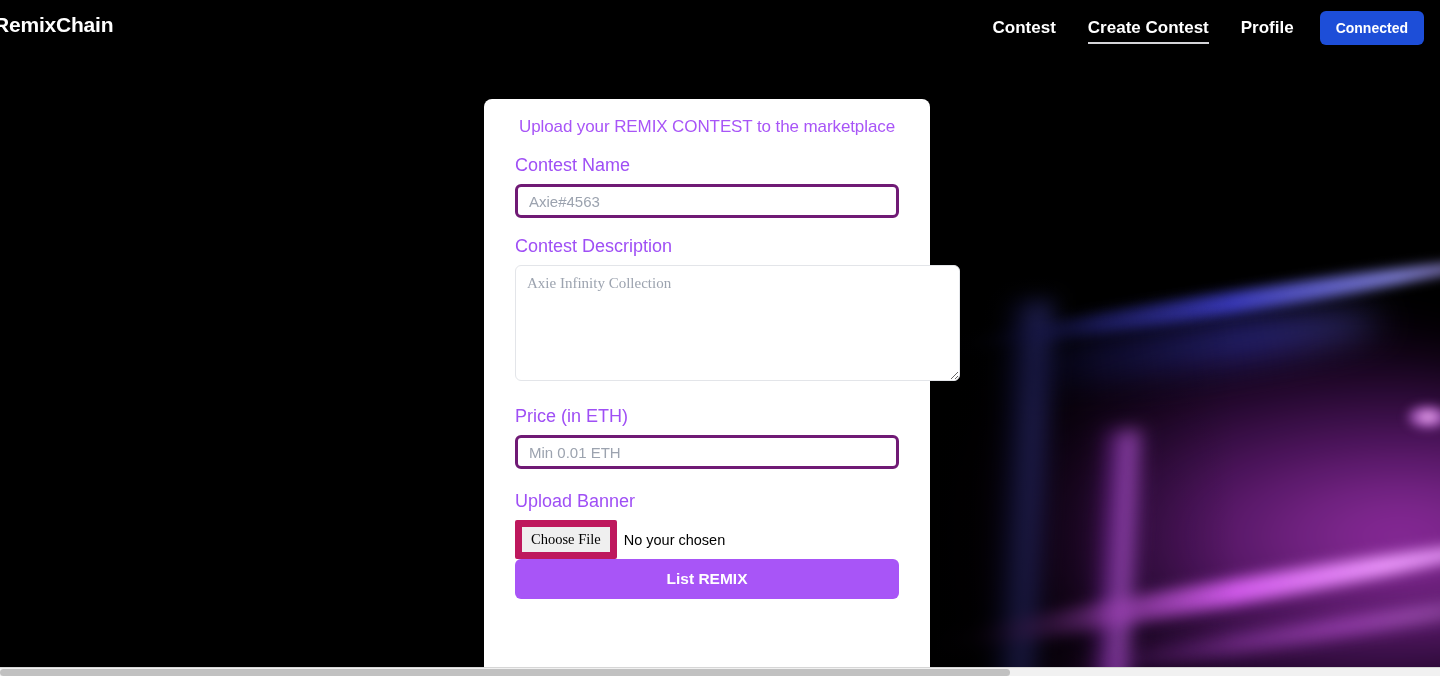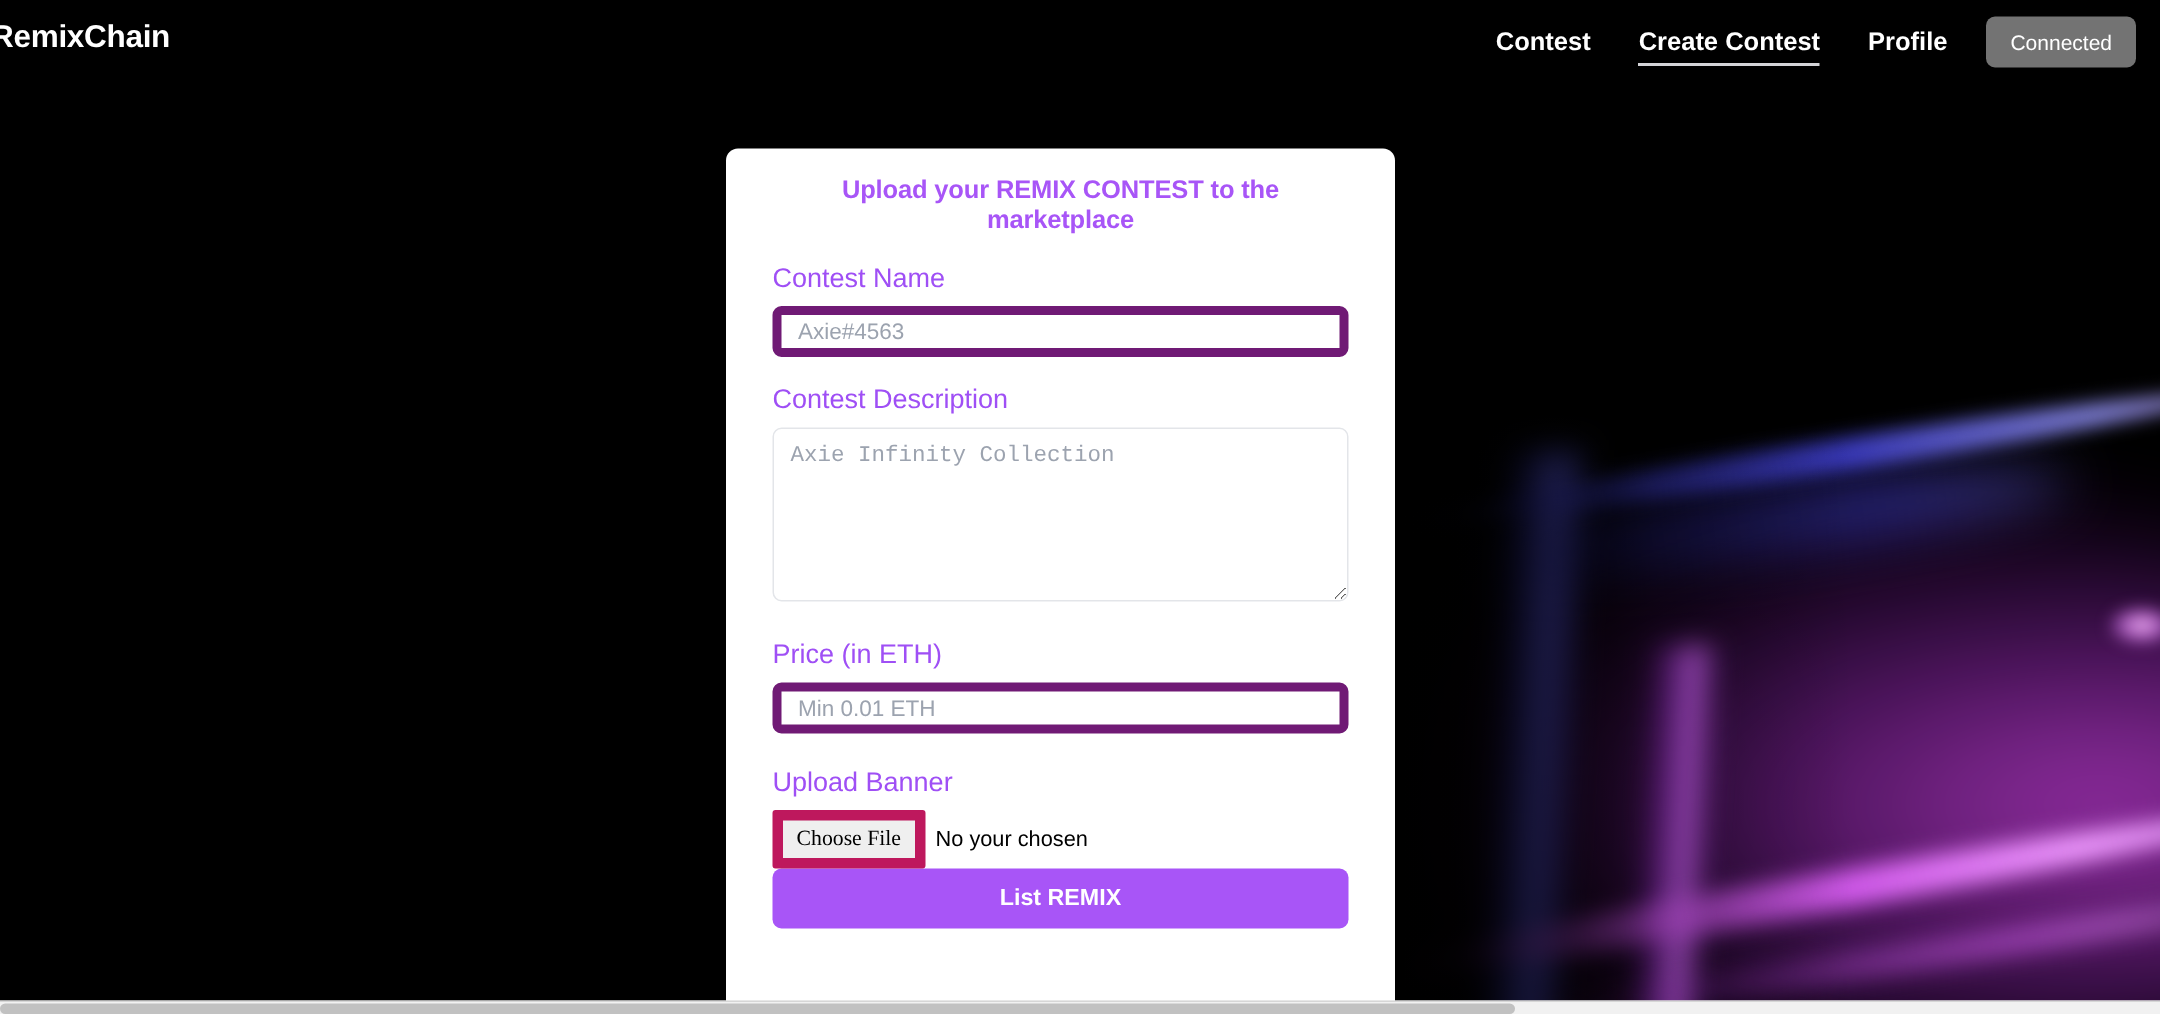--- a/index.html
+++ b/index.html
@@ -200,24 +200,24 @@
   .nav-link.active::after {
     content: "";
     position: absolute;
     left: 16px; right: 16px;
     bottom: 12px;
     height: 2px;
     background: #d4d4d8;
   }
   .connect-btn {
     margin-left: 10px;
-    background: #737373;
+    background: #1d4ed8;
     color: #ffffff;
     font-size: 14px;
-    font-weight: 400;
+    font-weight: 700;
     border: none;
     border-radius: 6px;
     padding: 9px 16px;
     cursor: pointer;
     font-family: "Liberation Sans", sans-serif;
     white-space: nowrap;
   }
 
   
   .card {
@@ -229,57 +229,57 @@
     background: #ffffff;
     border-radius: 8px 8px 0 0;
     box-shadow: 0 1px 6px rgba(0,0,0,.25);
     padding: 0 31px;
     z-index: 3;
   }
   .card-title {
     text-align: center;
     color: #a855f7;
     font-size: 17px;
-    font-weight: 700;
+    font-weight: 400;
     margin: 0;
     padding-top: 18px;
     letter-spacing: -0.1px;
   }
   .field {
     margin-top: 18px;
   }
   .field-label {
     display: block;
     color: #9f4ff5;
     font-size: 18px;
     font-weight: 400;
     margin-bottom: 8px;
   }
   .text-input {
     width: 384px;
     height: 34px;
-    border: 6px solid #701a75;
+    border: 3px solid #701a75;
     border-radius: 6px;
     padding: 6px 11px;
     font-size: 15px;
     color: #374151;
     font-family: "Liberation Sans", sans-serif;
     outline: none;
     background: #fff;
   }
   .text-input::placeholder { color: #9ca3af; }
   .textarea-input {
-    width: 384px;
+    width: 445px;
     height: 116px;
     border: 1px solid #e3e5e9;
     border-radius: 6px;
     padding: 9px 11px;
     font-size: 15px;
     color: #374151;
-    font-family: Liberation Mono, monospace;
+    font-family: Liberation Serif, serif;
     outline: none;
     resize: vertical;
     background: #fff;
     display: block;
   }
   .textarea-input::placeholder { color: #9ca3af; }
 
   .field-price { margin-top: 25px; }
   .field-upload { margin-top: 22px; }
 

